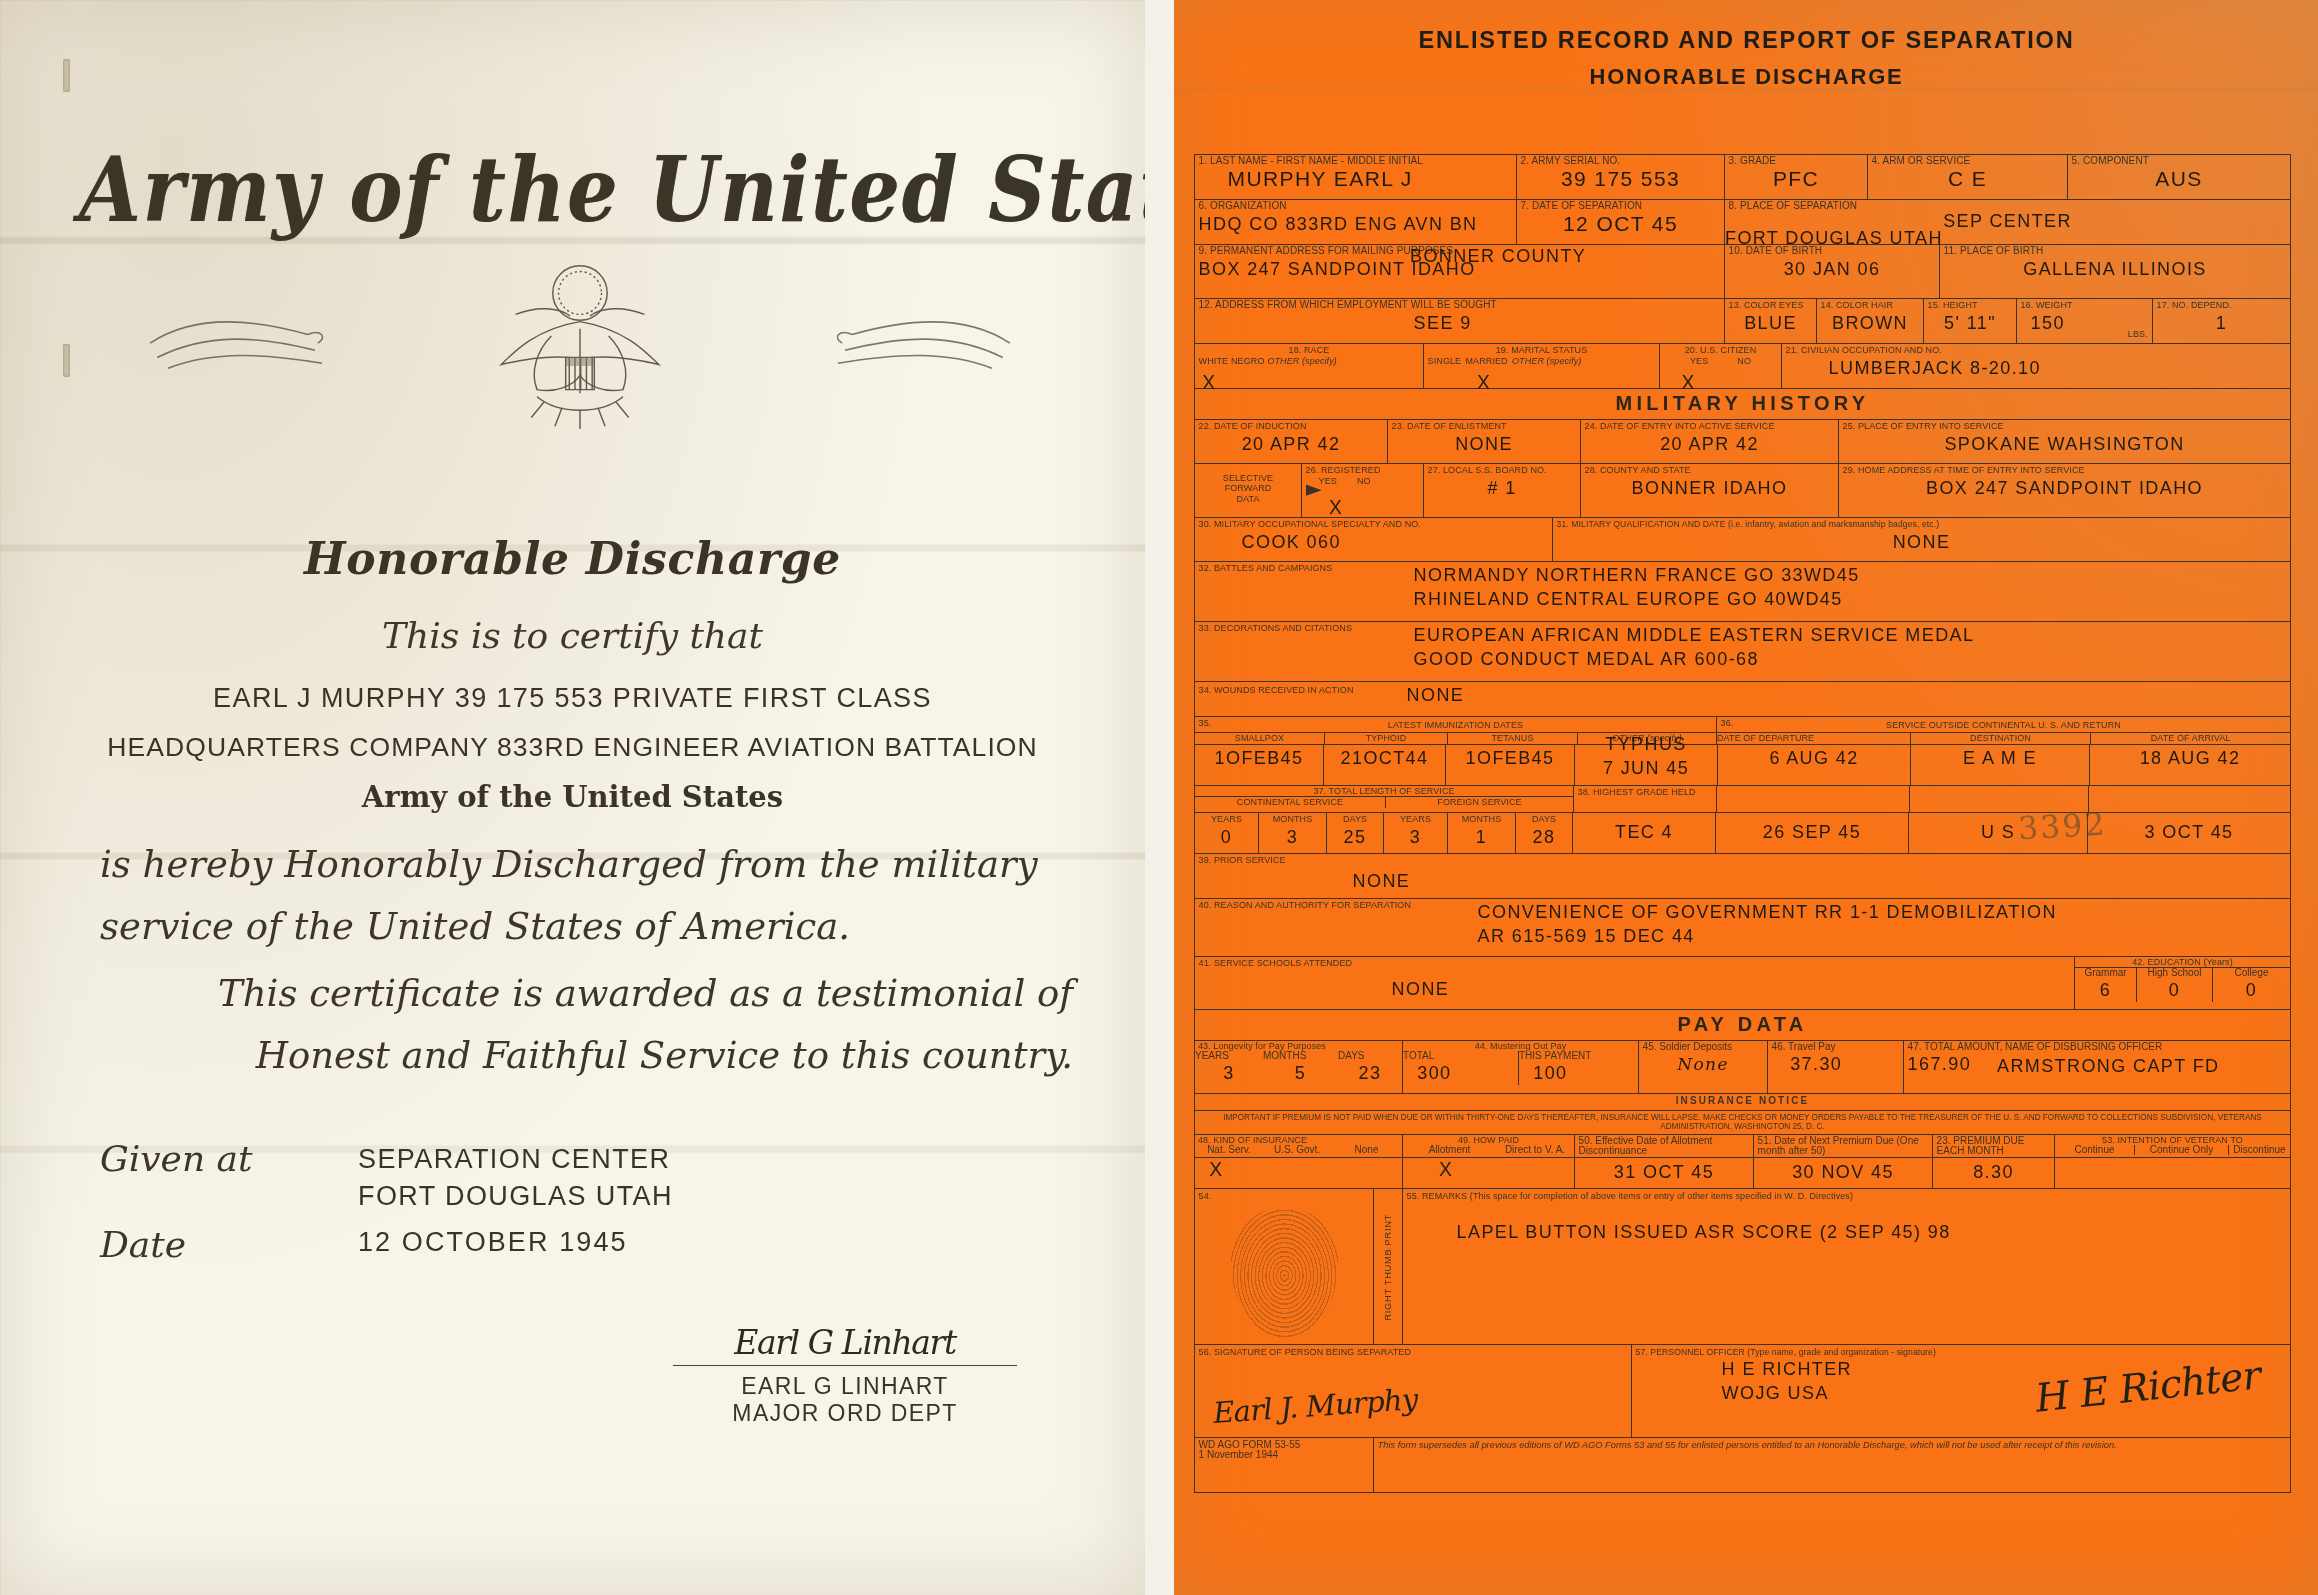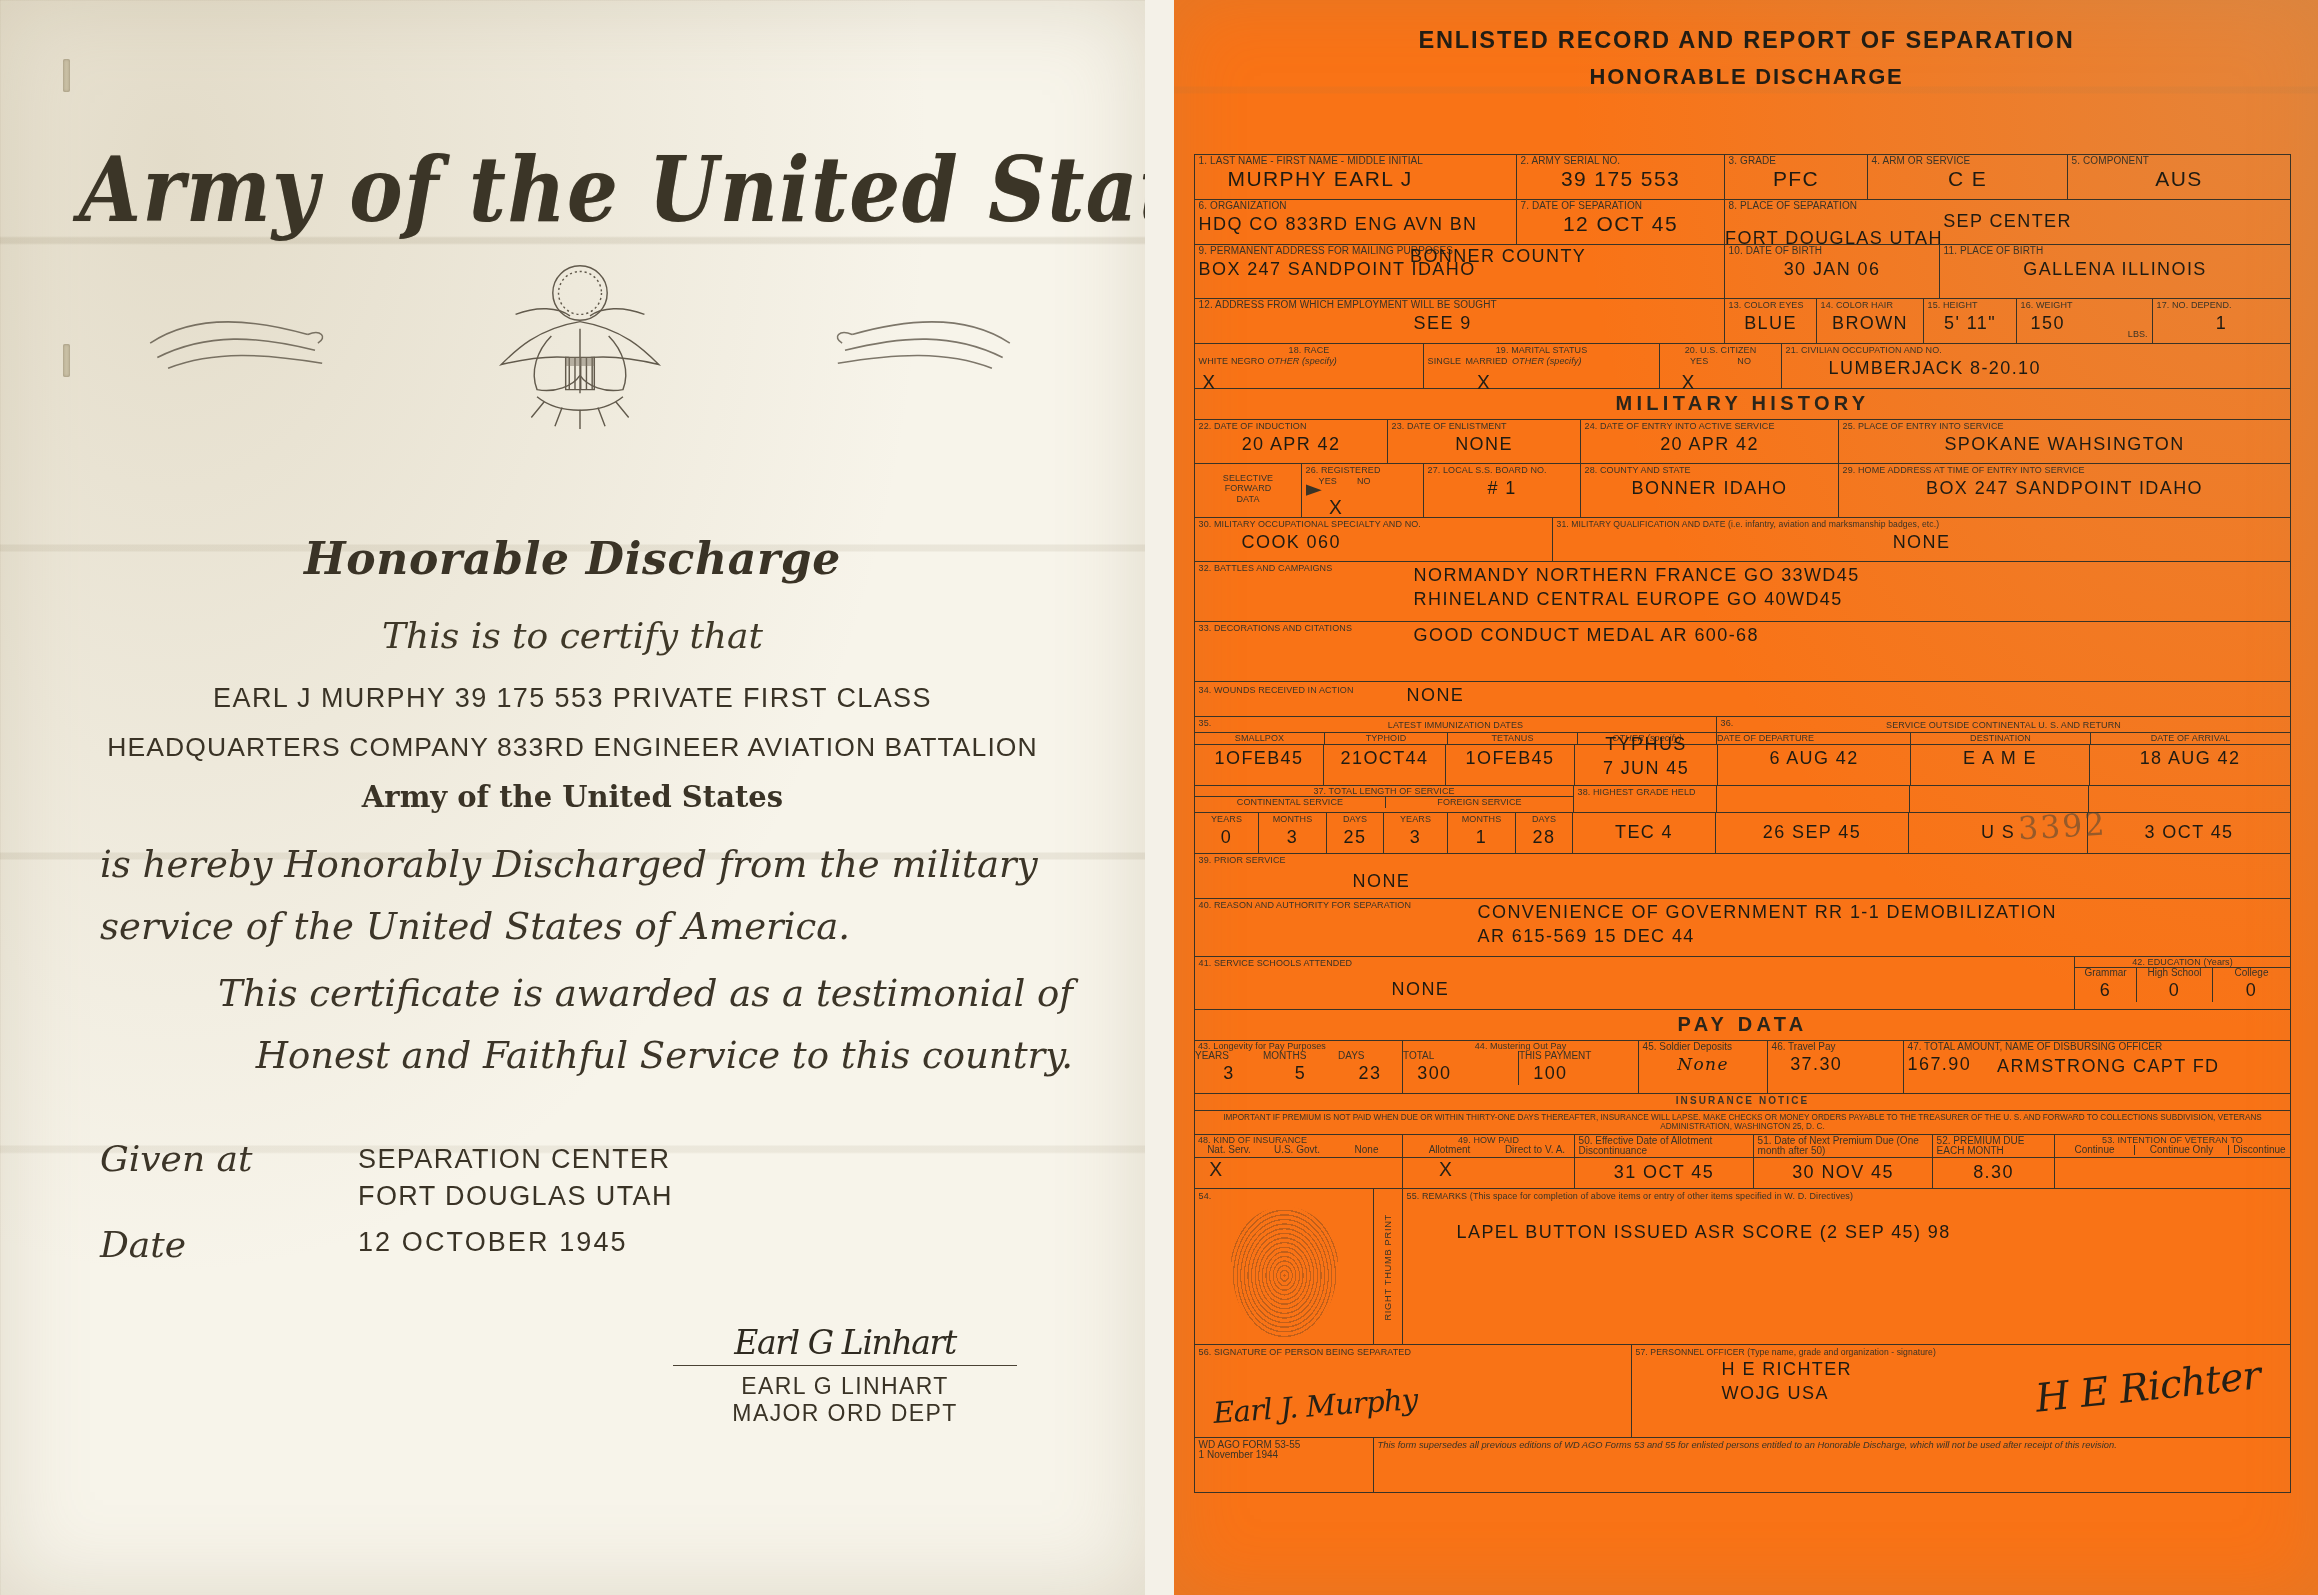--- a/index.html
+++ b/index.html
@@ -447,20 +447,21 @@
           <div class="cell" style="flex:1;height:59px">
             <div class="lbl sm" style="position:absolute;left:3.6px;top:1.4px">32. BATTLES AND CAMPAIGNS</div>
             <div class="val sm" style="padding-left:215px">NORMANDY        NORTHERN FRANCE     GO 33WD45</div>
             <div class="val sm" style="padding-left:215px">RHINELAND    CENTRAL EUROPE    GO  40WD45</div>
           </div>
         </div>
 
         <div class="row">
           <div class="cell" style="flex:1;height:59px">
             <div class="lbl sm" style="position:absolute;left:3.6px;top:1.4px">33. DECORATIONS AND CITATIONS</div>
+            <div class="val sm" style="padding-left:215px">EUROPEAN AFRICAN MIDDLE EASTERN SERVICE MEDAL</div>
             <div class="val sm" style="padding-left:215px">GOOD CONDUCT MEDAL  AR 600-68</div>
           </div>
         </div>
 
         <div class="row">
           <div class="cell" style="flex:1;height:34px">
             <div class="lbl sm" style="position:absolute;left:3.6px;top:2.9px">34. WOUNDS RECEIVED IN ACTION</div>
             <div class="val sm" style="padding-left:208px">NONE</div>
           </div>
         </div>
@@ -686,21 +687,21 @@
               <div class="tiny" style="flex:1;text-align:center">Direct to V. A.</div>
             </div>
           </div>
           <div class="cell" style="width:179px">
             <div class="tiny">50. Effective Date of Allotment Discontinuance</div>
           </div>
           <div class="cell" style="width:179px">
             <div class="tiny">51. Date of Next Premium Due (One month after 50)</div>
           </div>
           <div class="cell" style="width:122px">
-            <div class="tiny">52. PREMIUM DUE EACH MONTH</div>
+            <div class="tiny">23. PREMIUM DUE EACH MONTH</div>
           </div>
           <div class="cell" style="flex:1;padding:0">
             <div class="lbl sm center">53.       INTENTION OF VETERAN TO</div>
             <div style="display:flex">
               <div class="tiny" style="width:79px;text-align:center;border-right:1.1px solid #3a3326">Continue</div>
               <div class="tiny" style="width:93px;text-align:center;border-right:1.1px solid #3a3326">Continue Only</div>
               <div class="tiny" style="flex:1;text-align:center">Discontinue</div>
             </div>
           </div>
         </div>

